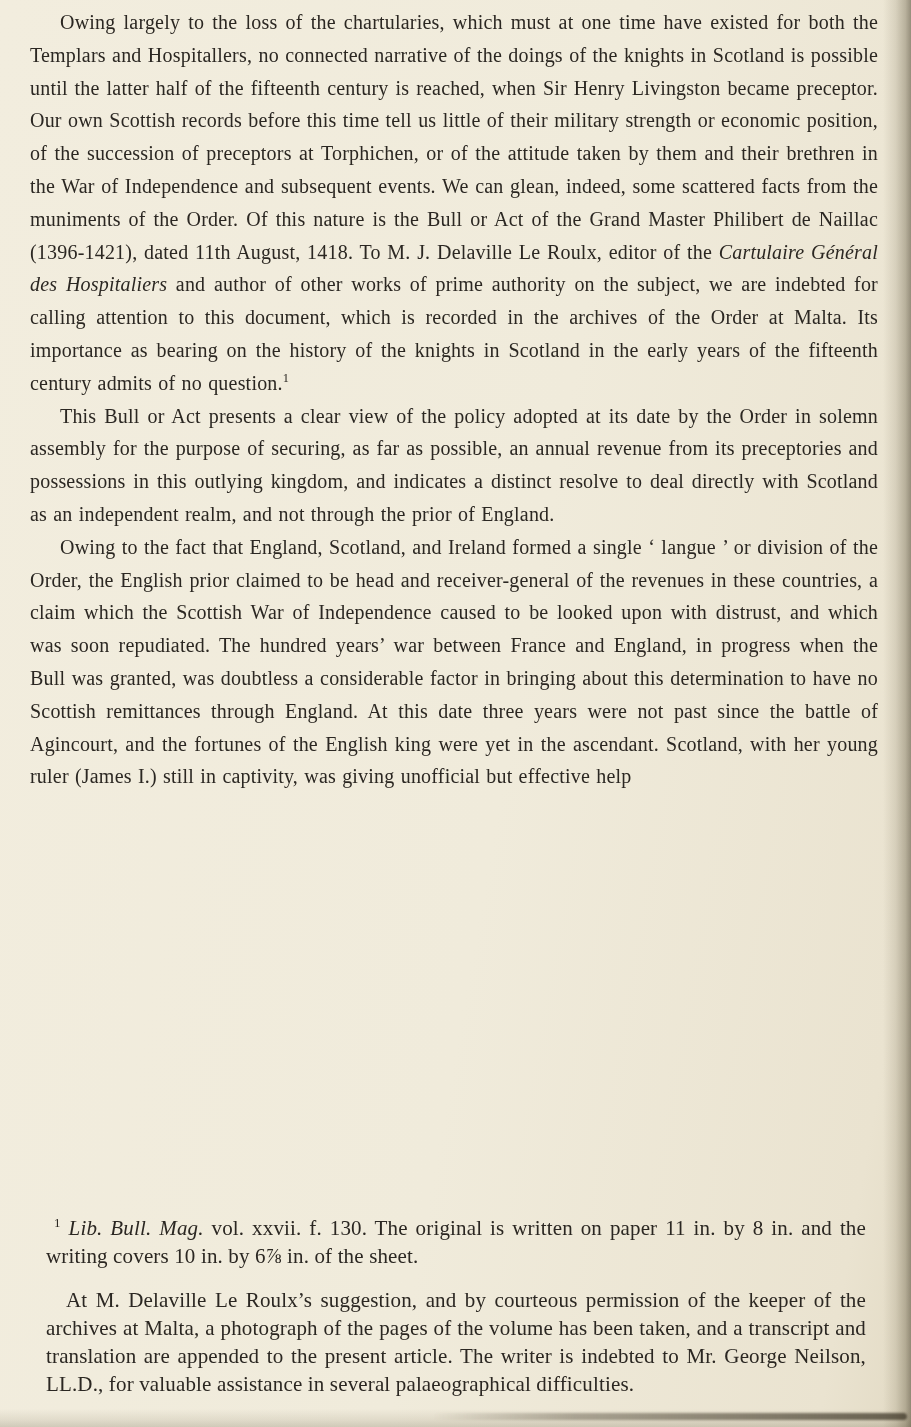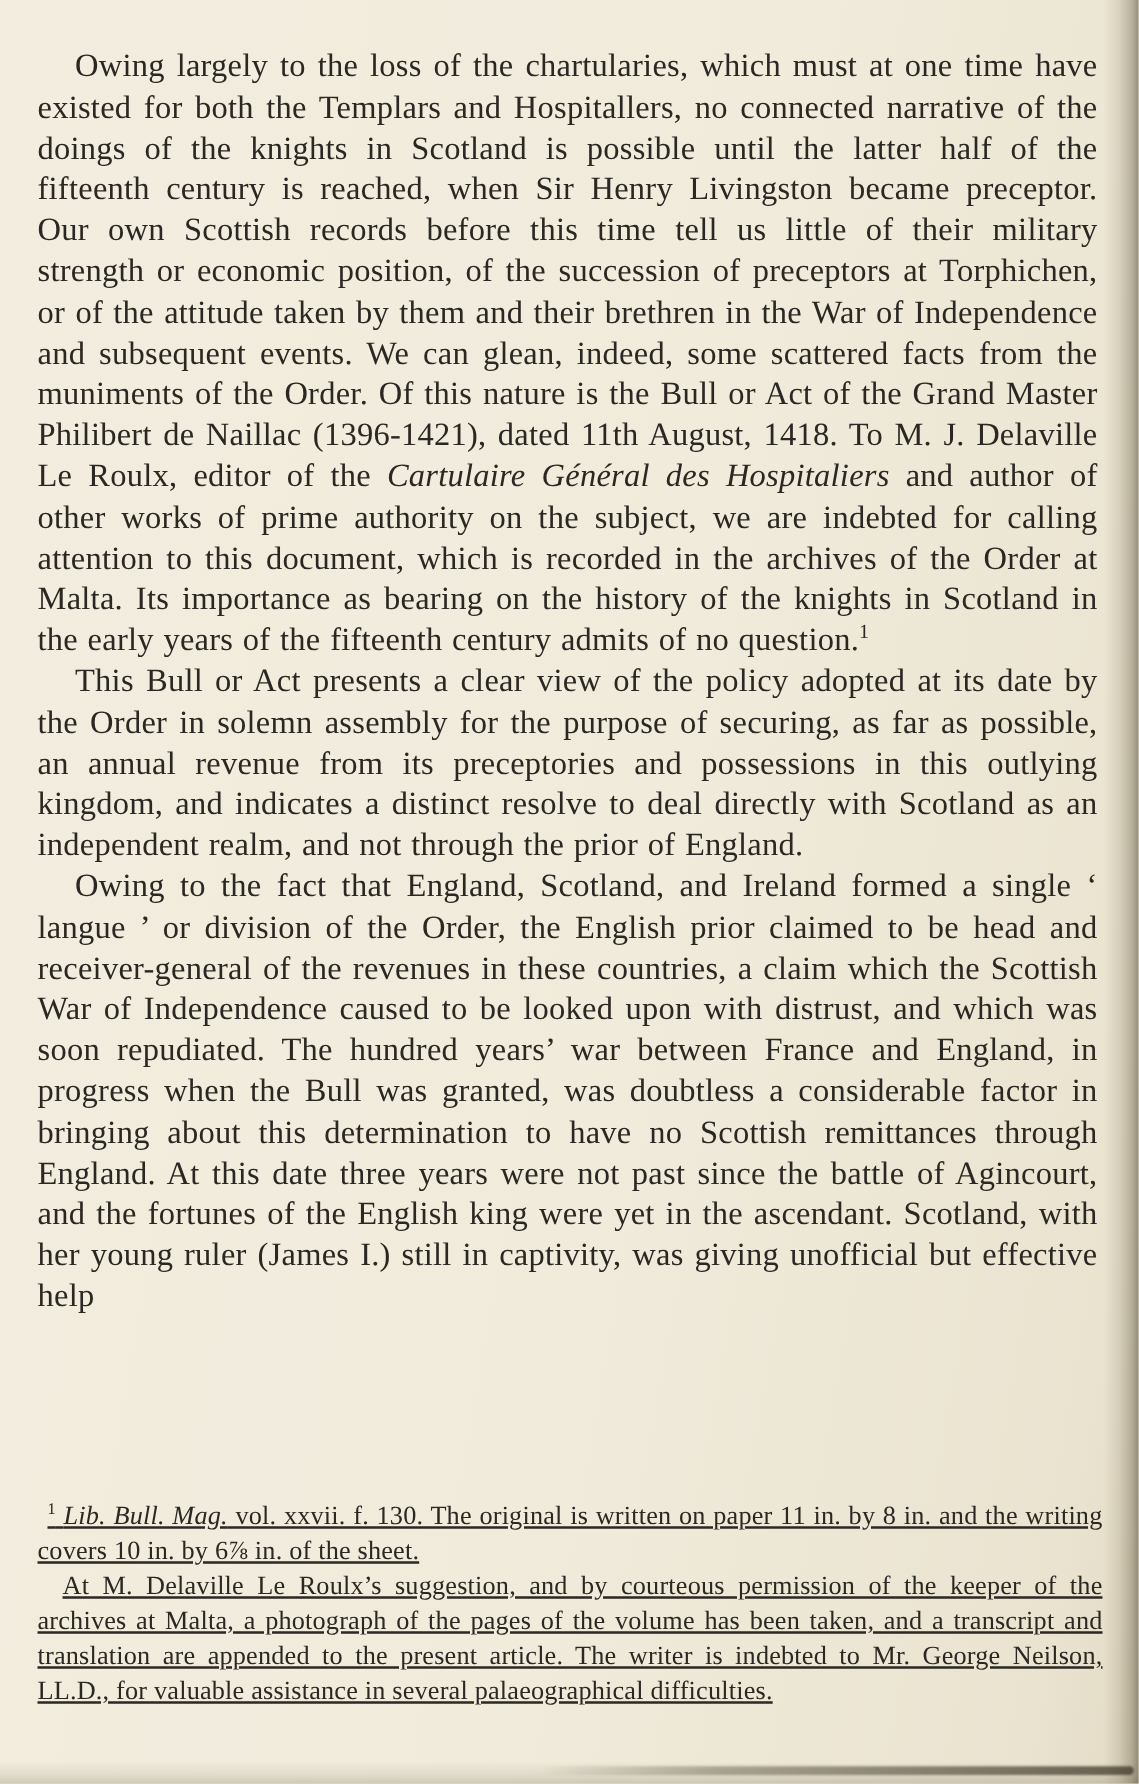--- a/index.html
+++ b/index.html
@@ -15,45 +15,43 @@
     background: linear-gradient(100deg, #f2edde 0%, #f0ebdb 55%, #eae3d0 92%, #e2dac4 100%);
     overflow: hidden;
     font-family: "Liberation Serif", "DejaVu Serif", serif;
     color: #2b2722;
   }
   .text-block {
     position: absolute;
     left: 30px;
     top: 6px;
     width: 848px;
-    font-size: 26px;
+    font-size: 20px;
     line-height: 32.8px;
     text-align: justify;
     letter-spacing: 0.2px;
     word-spacing: 1px;
-    margin-top: 31px;
   }
   p.body-para {
     margin: 0;
     text-indent: 30px;
   }
   .footnotes {
     position: absolute;
     left: 30px;
     top: 1198px;
     width: 852px;
     font-size: 21px;
     line-height: 28px;
     text-align: justify;
     letter-spacing: 0.15px;
   }
   p.fn-para {
-    margin: 0;
+    margin: 16px;
     text-indent: 20px;
-    text-decoration: underline;
   }
   p.fn-para:first-child {
     text-indent: 8px;
   }
   em { font-style: italic; }
   sup {
     font-size: 0.62em;
     line-height: 0;
     vertical-align: super;
   }

